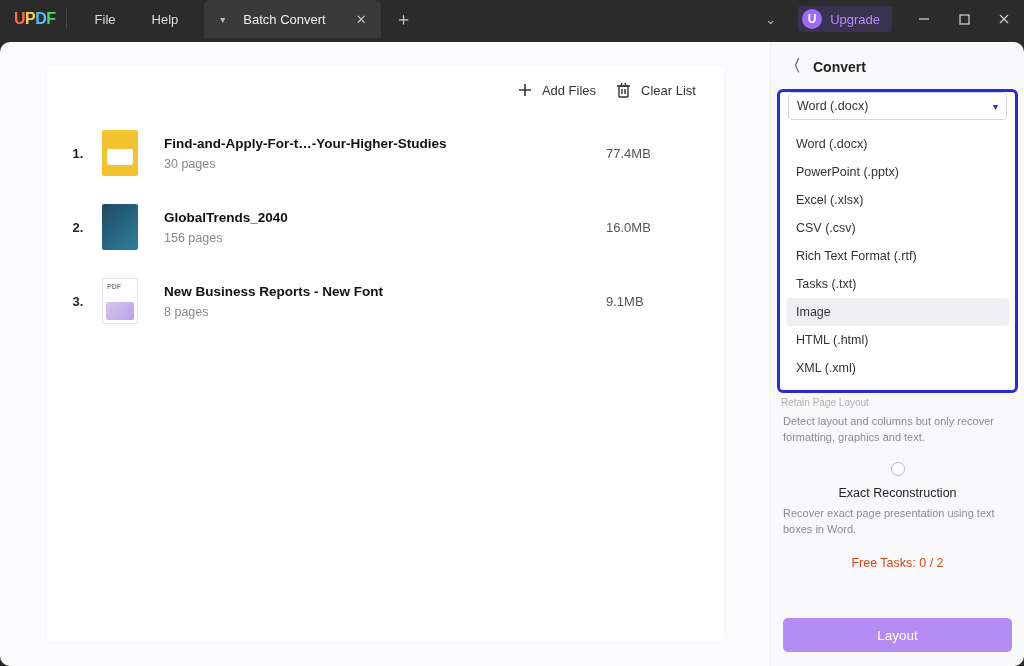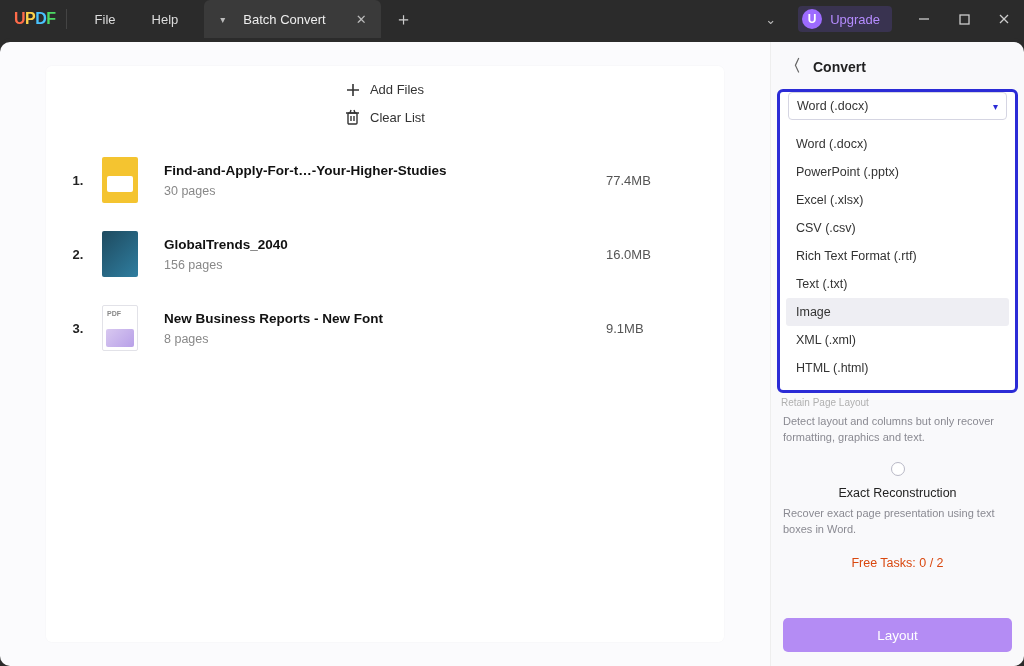--- a/index.html
+++ b/index.html
@@ -48,21 +48,21 @@
   
   .main-outer {
     flex: 1; background: #fbfbfd; border-radius: 10px 0 0 0; margin-top: 4px; position: relative;
   }
   .main-inner {
     position: absolute; left: 46px; right: 46px; top: 24px; bottom: 24px;
     background: #ffffff; border-radius: 6px; box-shadow: 0 0 0 1px rgba(0,0,0,0.01);
   }
   .toolbar {
     display: flex; justify-content: flex-end; align-items: center; padding: 16px 28px 10px;
-    gap: 12px; color: #333; font-size: 13px; flex-direction: column;
+    gap: 20px; color: #333; font-size: 13px;
   }
   .toolbtn { display: flex; align-items: center; gap: 10px; cursor:pointer; }
   .toolbtn svg { stroke: #333; }
 
   .filelist { padding: 8px 18px 0 10px; }
   .filerow {
     display: grid; grid-template-columns: 24px 50px 1fr 90px;
     align-items: center; gap: 12px; padding: 14px 10px;
   }
   .filerow .idx { font-size: 13px; color: #222; font-weight: 600; text-align: center; }
@@ -252,24 +252,24 @@
       <div class="format-select">
         <span>Word (.docx)</span>
         <span class="tri">▾</span>
       </div>
       <div class="format-options" id="fmt-opts">
           <div class="format-opt">Word (.docx)</div>
           <div class="format-opt">PowerPoint (.pptx)</div>
           <div class="format-opt">Excel (.xlsx)</div>
           <div class="format-opt">CSV (.csv)</div>
           <div class="format-opt">Rich Text Format (.rtf)</div>
-          <div class="format-opt">Text (.txt)</div>
+          <div class="format-opt">Tasks (.txt)</div>
           <div class="format-opt hover">Image</div>
+          <div class="format-opt">HTML (.html)</div>
           <div class="format-opt">XML (.xml)</div>
-          <div class="format-opt">HTML (.html)</div>
         </div>
     </div>
 
     <div class="hidden-opt-strip">Retain Page Layout</div>
 
     <div class="opt-desc">Detect layout and columns but only recover formatting, graphics and text.</div>
 
     <div class="radio-row">
       <span class="radio-dot"></span>
       <span>Exact Reconstruction</span>

